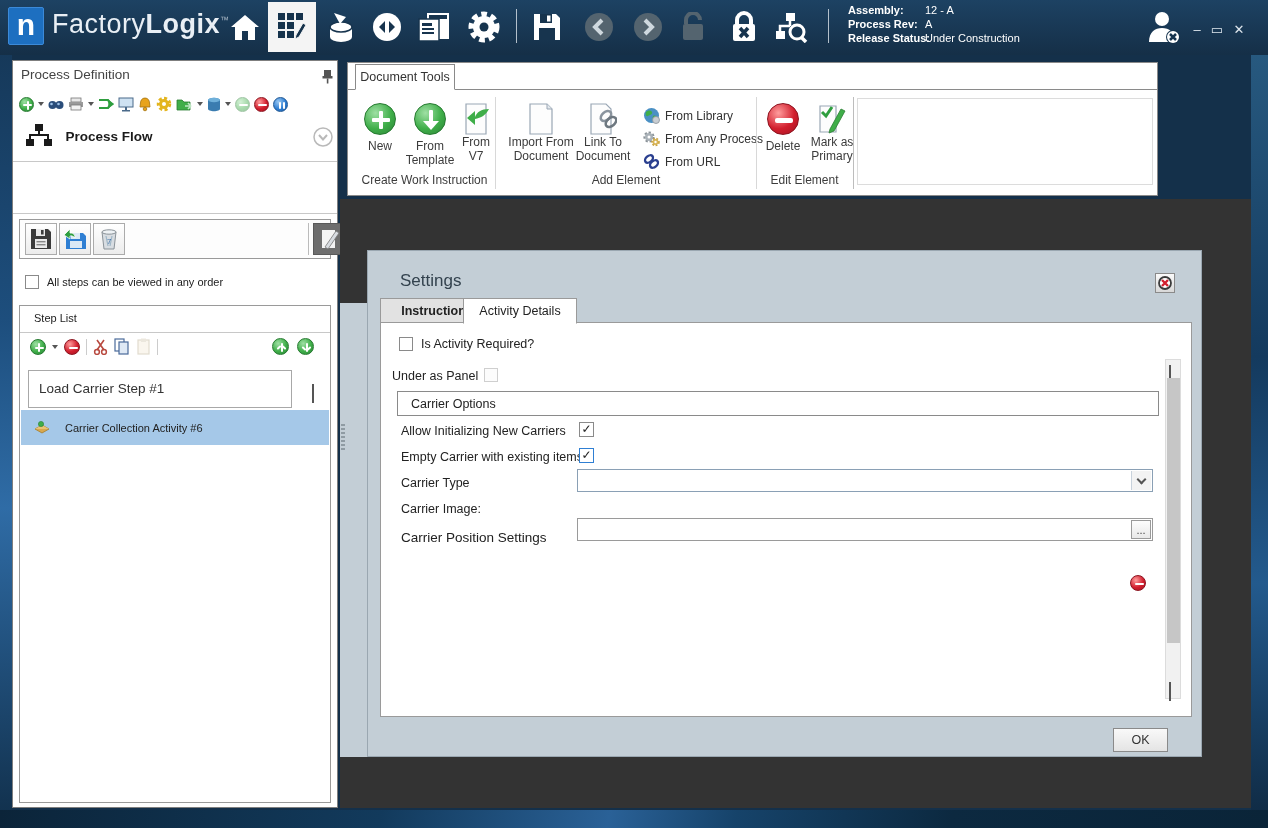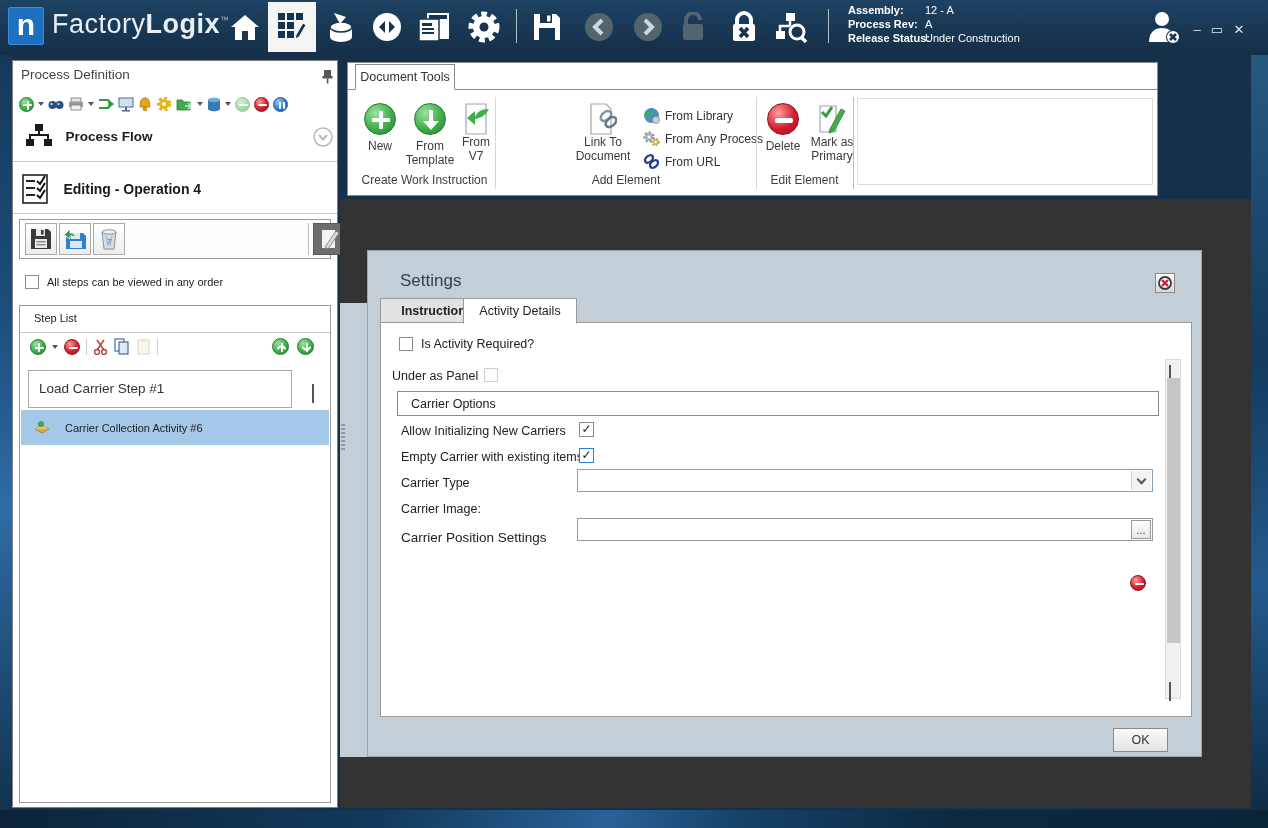--- a/index.html
+++ b/index.html
@@ -294,32 +294,20 @@
       <span class="hdr-bold" style="margin-left:8px;vertical-align:middle">Process Flow</span>
     </div>
     <div class="abs" style="left:300px;top:66px">
       <svg class="ic" width="20" height="20" viewBox="0 0 20 20">
           <circle cx="10" cy="10" r="9" fill="none" stroke="#b9b9b9" stroke-width="1.5"></circle>
           <path d="M6 8 L10 12.5 L14 8" stroke="#b9b9b9" stroke-width="2" fill="none"></path>
         </svg>
     </div>
     <div class="abs sep-h" style="left:0;top:100px;width:324px"></div>
 
-    <div class="abs" style="left:8px;top:112px">
-      <svg class="ic" width="30" height="32" viewBox="0 0 30 32" style="display:inline-block;vertical-align:middle">
-          <rect x="2" y="2" width="24" height="28" fill="#fff" stroke="#222" stroke-width="1.6"></rect>
-          <rect x="5" y="7" width="9" height="2" fill="#222"></rect>
-          <rect x="5" y="14" width="9" height="2" fill="#222"></rect>
-          <rect x="5" y="21" width="9" height="2" fill="#222"></rect>
-          <path d="M16 8 L19 11 L24 3" stroke="#111" stroke-width="2" fill="none"></path>
-          <path d="M16 15 L19 18 L24 10" stroke="#111" stroke-width="2" fill="none"></path>
-          <path d="M16 22 L19 25 L24 17" stroke="#111" stroke-width="2" fill="none"></path>
-        </svg>
-      <span class="hdr-bold" style="margin-left:8px;vertical-align:middle;font-size:14px">Editing - Operation 4</span>
-    </div>
     <div class="abs sep-h" style="left:0;top:152px;width:324px"></div>
 
     <div class="abs btnbox" style="left:6px;top:158px;width:312px;height:40px">
       <div class="abs sbtn" style="left:5px;top:3px">
         <svg class="ic" width="22" height="22" viewBox="0 0 22 22">
             <path d="M1 1 H18 L21 4 V21 H1 Z" fill="#3a3a3a"></path>
             <rect x="6" y="1" width="9" height="7" fill="#e9e9e9"></rect>
             <rect x="11" y="2" width="2.6" height="4.5" fill="#3a3a3a"></rect>
             <rect x="5" y="11" width="12" height="9" fill="#e9e9e9"></rect>
             <rect x="6.5" y="13" width="9" height="1.4" fill="#888"></rect>
@@ -428,20 +416,27 @@
     <div class="abs" style="left:108px;top:40px;width:40px;text-align:center">
       <svg class="ic" width="28" height="32" viewBox="0 0 28 32" style="margin:0 auto">
           <path d="M4 1 H24 V31 H4 Z" fill="#fdfdfd" stroke="#9aa7b5" stroke-width="1.2"></path>
           <path d="M26 10 C18 10 14 13 12 18 L12 12 L4 19 L12 26 L12 20 C18 19 23 16 26 10 Z" fill="#3fae49" transform="translate(1,-4)"></path>
         </svg>
       <div class="rib-lbl">From V7</div>
     </div>
     <div class="abs rib-grouplbl" style="left:6px;top:110px;width:141px">Create Work Instruction</div>
     <div class="abs rib-sep" style="left:147px;top:34px;height:92px"></div>
 
+    <div class="abs" style="left:153px;top:40px;width:80px;text-align:center">
+      <svg class="ic" width="26" height="32" viewBox="0 0 26 32" style="margin:0 auto">
+          <path d="M2 1 H19 L24 6 V31 H2 Z" fill="#fdfdfd" stroke="#9aa7b5" stroke-width="1.2"></path>
+          <path d="M19 1 L19 6 L24 6" fill="#e4e9ee" stroke="#9aa7b5" stroke-width="1"></path>
+        </svg>
+      <div class="rib-lbl">Import From Document</div>
+    </div>
     <div class="abs" style="left:222px;top:40px;width:66px;text-align:center">
       <svg class="ic" width="28" height="32" viewBox="0 0 28 32" style="margin:0 auto">
           <path d="M2 1 H17 L22 6 V31 H2 Z" fill="#fdfdfd" stroke="#9aa7b5" stroke-width="1.2"></path>
           <ellipse cx="17" cy="13" rx="6" ry="4" fill="none" stroke="#8a949e" stroke-width="2.5" transform="rotate(-40 17 13)"></ellipse>
           <ellipse cx="22" cy="19" rx="6" ry="4" fill="none" stroke="#6e7880" stroke-width="2.5" transform="rotate(-40 22 19)"></ellipse>
         </svg>
       <div class="rib-lbl">Link To Document</div>
     </div>
     <div class="abs stack-item" style="left:295px;top:44px">
       <svg class="ic" width="17" height="17" viewBox="0 0 17 17">

